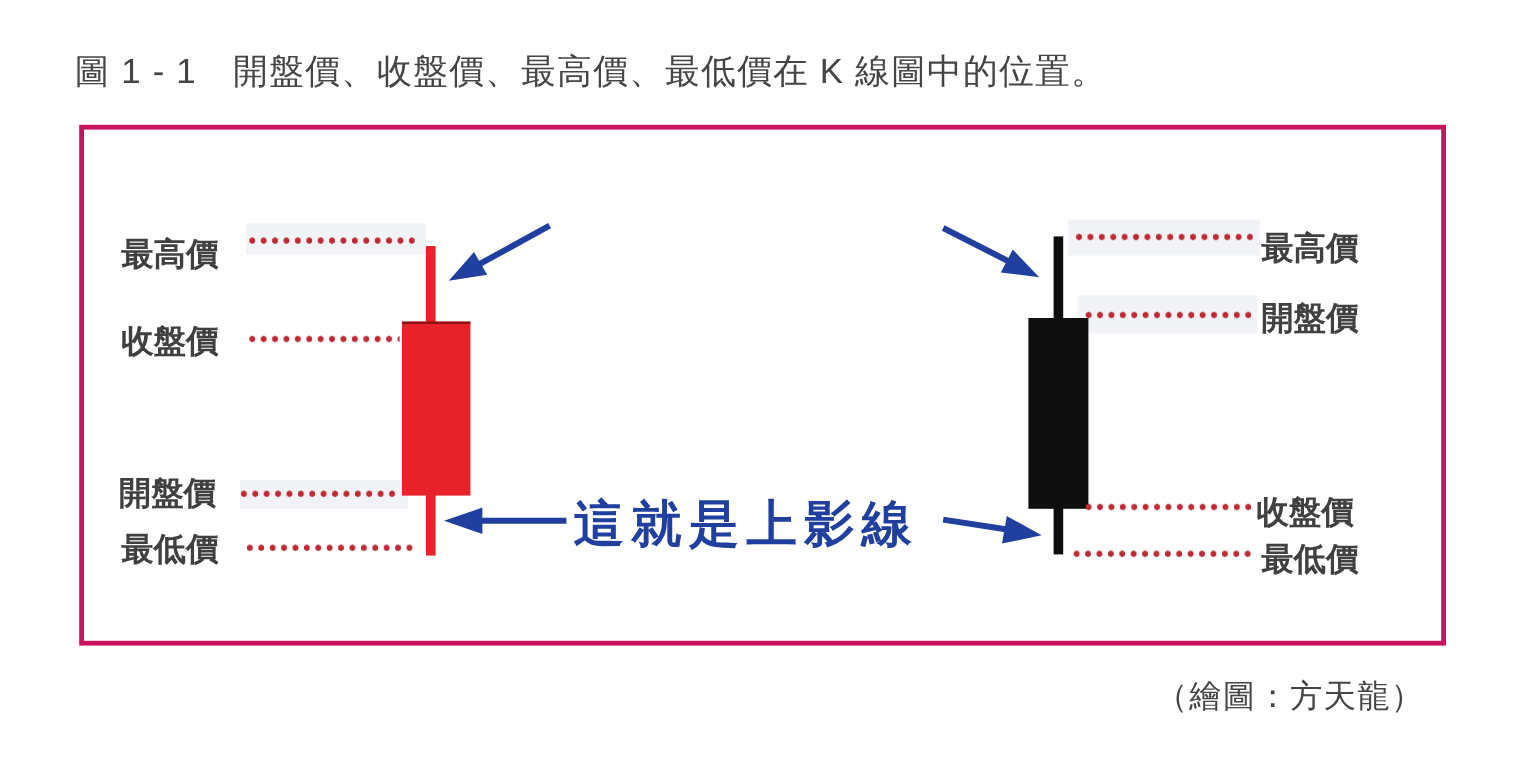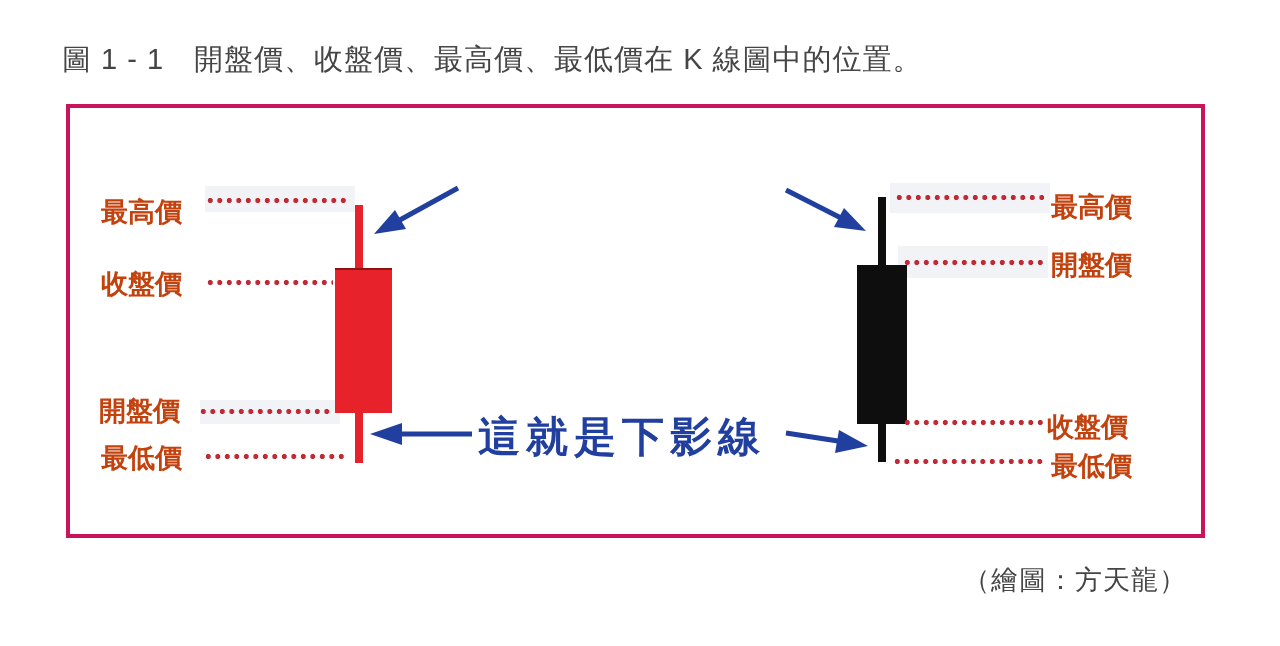--- a/index.html
+++ b/index.html
@@ -10,21 +10,21 @@
   .title{
     position:absolute;left:62px;top:40px;font-size:29px;color:#454545;
     letter-spacing:1px;white-space:nowrap;
   }
   .frame{
     position:absolute;left:66px;top:104px;width:1139px;height:434px;
     border:4px solid #c9135f;box-sizing:border-box;background:#ffffff;
   }
   .smudge{position:absolute;background:rgba(206,211,221,0.28);}
   .plabel{
-    position:absolute;font-size:27px;font-weight:700;color:#c2410c;
+    position:absolute;font-size:27px;font-weight:700;color:#404040;
     white-space:nowrap;font-family:Liberation Sans, sans-serif;
   }
   .dots{
     position:absolute;height:7px;
     background-image:radial-gradient(circle at 3.2px 3.5px,#c12a35 2.3px,rgba(0,0,0,0) 2.8px);
     background-size:9.5px 7px;background-repeat:repeat-x;
   }
   .wick{position:absolute;}
   .body{position:absolute;}
   .red{background:#e7222a;}
@@ -74,21 +74,21 @@
   <div class="dots" style="left:896px;top:194px;width:148px;"></div>
   <div class="dots" style="left:904px;top:259px;width:140px;"></div>
   <div class="dots" style="left:904px;top:419px;width:140px;"></div>
   <div class="dots" style="left:894px;top:458px;width:150px;"></div>
 
   <div class="plabel" style="left:1051px;top:189px;">最高價</div>
   <div class="plabel" style="left:1051px;top:247px;">開盤價</div>
   <div class="plabel" style="left:1047px;top:409px;">收盤價</div>
   <div class="plabel" style="left:1051px;top:448px;">最低價</div>
 
-  <div class="note lower" style="left:467px;top:409px;width:310px;">這就是下影線</div>
+  <div class="note lower" style="left:467px;top:409px;width:310px;">這就是上影線</div>
 
   <svg class="arrows" width="1280" height="646" viewBox="0 0 1280 646">
     <g stroke="#203f9e" stroke-width="5" fill="#203f9e">
 
       <line x1="458" y1="188" x2="398" y2="221"></line>
       <polygon points="374,234 395,210 406,229" stroke="none"></polygon>
 
       <line x1="786" y1="190" x2="841" y2="218"></line>
       <polygon points="866,231 834,227 844,208" stroke="none"></polygon>
 

